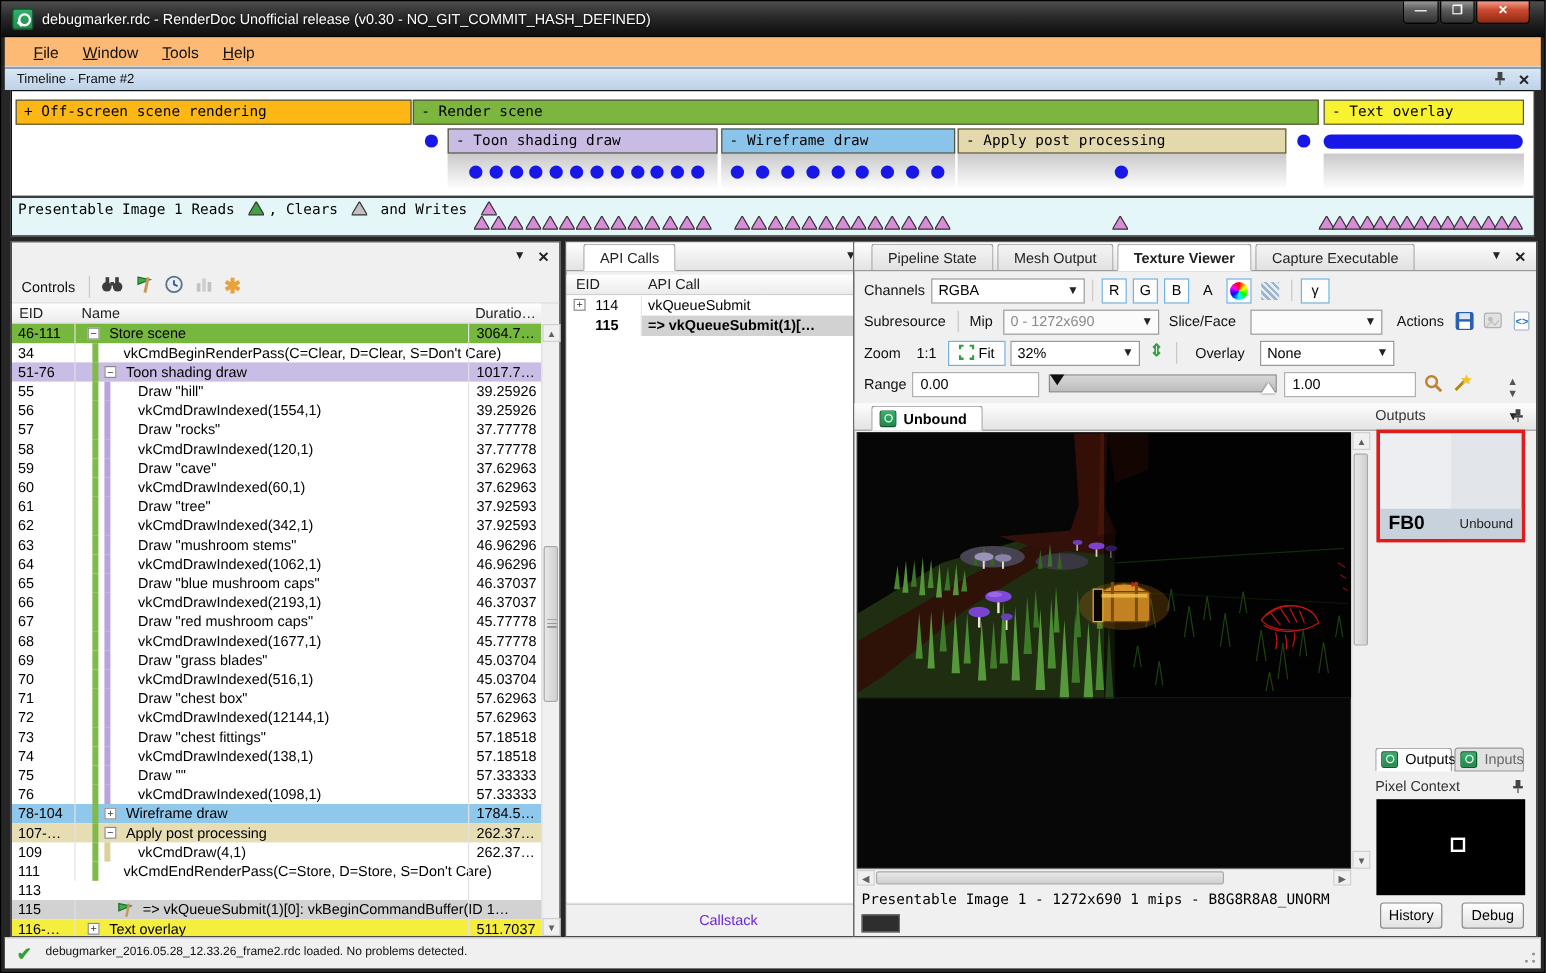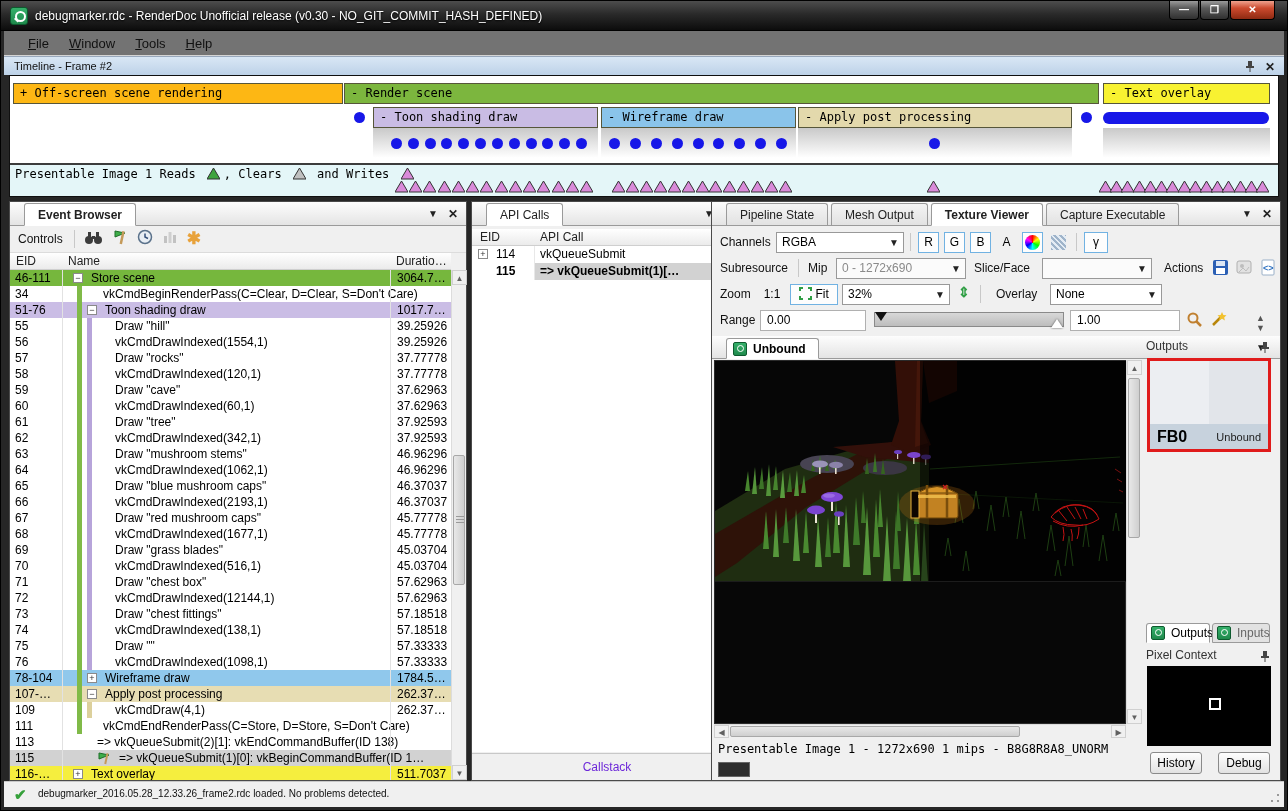--- a/index.html
+++ b/index.html
@@ -10,21 +10,21 @@
   .app-icon{position:absolute;left:9px;top:6px;width:18px;height:18px;border-radius:3px;background:linear-gradient(#35b06a,#1f8a4c);border:1px solid #0d5a2e;}
   .app-icon:before{content:"";position:absolute;left:4px;top:3px;width:7px;height:7px;border:2px solid #fff;border-radius:50%;}
   .app-icon:after{content:"";position:absolute;left:3px;top:11px;width:5px;height:2px;background:#fff;transform:rotate(45deg);}
   .title-text{position:absolute;left:34px;top:8px;color:#fff;font-size:12px;text-shadow:0 1px 2px #000;white-space:nowrap;}
   .winbtns{position:absolute;right:12px;top:0;height:20px;display:flex;}
   .winbtn{height:19px;border:1px solid #000;border-top:none;border-radius:0 0 4px 4px;margin-left:1px;position:relative;background:linear-gradient(#9a9a9a,#5a5a5a 40%,#303030);}
   .winbtn.min{width:30px;} .winbtn.max{width:29px;}
   .winbtn.close{width:45px;background:linear-gradient(#f0a28e,#cc4a2e 40%,#8e2a12);}
   .winbtn span{position:absolute;left:0;top:0;width:100%;height:100%;color:#fff;font-size:10px;line-height:17px;text-align:center;font-weight:bold;}
   
-  .menubar{position:absolute;left:3px;right:3px;top:30px;height:25px;background:#737373;border-bottom:1px solid #d5d5d5;display:flex;align-items:center;padding-left:14px;}
+  .menubar{position:absolute;left:3px;right:3px;top:30px;height:25px;background:#fdba74;border-bottom:1px solid #d5d5d5;display:flex;align-items:center;padding-left:14px;}
   .menu-item{font-size:13px;color:#111;padding:3px 10px;cursor:default;}
   
   .tl-header{position:absolute;left:3px;right:3px;top:55px;height:19px;background:linear-gradient(#d9e7f5,#bdd2e8);border-top:1px solid #98a8bc;font-size:11px;color:#111;line-height:18px;padding-left:10px;}
   .tl-hicons{position:absolute;right:12px;top:57px;display:flex;gap:10px;align-items:center;}
   .xglyph{font-size:12px;color:#222;font-weight:bold;line-height:12px;}
   .tl-body{position:absolute;left:8px;right:8px;top:74px;height:122px;background:#fff;border:1px solid #101010;}
   .tl-bar{position:absolute;height:21px;border:1px solid #56563a;font-family:"DejaVu Sans Mono",monospace;font-size:12px;line-height:19px;color:#000;padding-left:6px;white-space:nowrap;overflow:hidden;}
   .tl-row0{top:7px;} .tl-row1{top:31px;}
   .tl-shadow{position:absolute;top:52px;height:35px;background:linear-gradient(#c9c9c9,#ffffff 85%);}
   .tl-dot{position:absolute;width:11px;height:11px;border-radius:50%;background:#1717e8;}
@@ -329,23 +329,20 @@
               <polygon points="6.5,0 13,11 0,11" fill="#d98ad9" stroke="#333"></polygon>
             </svg></span>
           <span class="tri" style="left: 1246px;"><svg width="13" height="12">
               <polygon points="6.5,0 13,11 0,11" fill="#d98ad9" stroke="#333"></polygon>
             </svg></span>
         </div>
       </div>
     </div>
 
   <div class="panel" style="left:8px;top:200px;width:458px;height:580px;">
-    <div class="tabstrip">
-      <div class="tab active">Event Browser</div>
-    </div>
     <div class="strip-icons">
       <span class="ddarrow">▼</span>
       <span class="xglyph">✕</span>
     </div>
     <div class="toolbar">
       <span class="lbl">Controls</span>
       <span class="tsep"></span>
       <span><svg width="19" height="15">
             <circle cx="5" cy="10" r="4" fill="#3c3c3c"></circle>
             <circle cx="14" cy="10" r="4" fill="#3c3c3c"></circle>
@@ -514,21 +511,20 @@
           <div class="cell-name"><span class="ebar ebar-green" style="left: 14px;"></span><span class="ebar ebar-tan" style="left: 24px;"></span><span class="ev-text" style="padding-left: 52px;">vkCmdDraw(4,1)</span></div>
           <span class="cell-dur">262.37…</span>
         </div>
         <div class="ev-row">
           <span class="cell-eid">111</span>
           <div class="cell-name"><span class="ebar ebar-green" style="left: 14px;"></span><span class="ev-text" style="padding-left: 40px;">vkCmdEndRenderPass(C=Store, D=Store, S=Don't Care)</span></div>
           <span class="cell-dur"></span>
         </div>
         <div class="ev-row">
           <span class="cell-eid">113</span>
-          <div class="cell-name"><span class="ev-text" style="padding-left: 34px;">=&gt; vkQueueSubmit(2)[1]: vkEndCommandBuffer(ID 138)</span></div>
           <span class="cell-dur"></span>
         </div>
         <div class="ev-row bg-sel">
           <span class="cell-eid">115</span>
           <div class="cell-name"><span class="flagico" style="left: 34px;"><svg width="15" height="14">
                 <polygon points="2,2 12,4 2,8" fill="#3fae4a" stroke="#1d6e28"></polygon>
                 <rect x="8.5" y="2" width="2" height="11" fill="#c49a5a" transform="rotate(12 9 7)"></rect>
               </svg></span><span class="ev-text" style="padding-left: 56px;">=&gt; vkQueueSubmit(1)[0]: vkBeginCommandBuffer(ID 1…</span></div>
           <span class="cell-dur"></span>
         </div>

